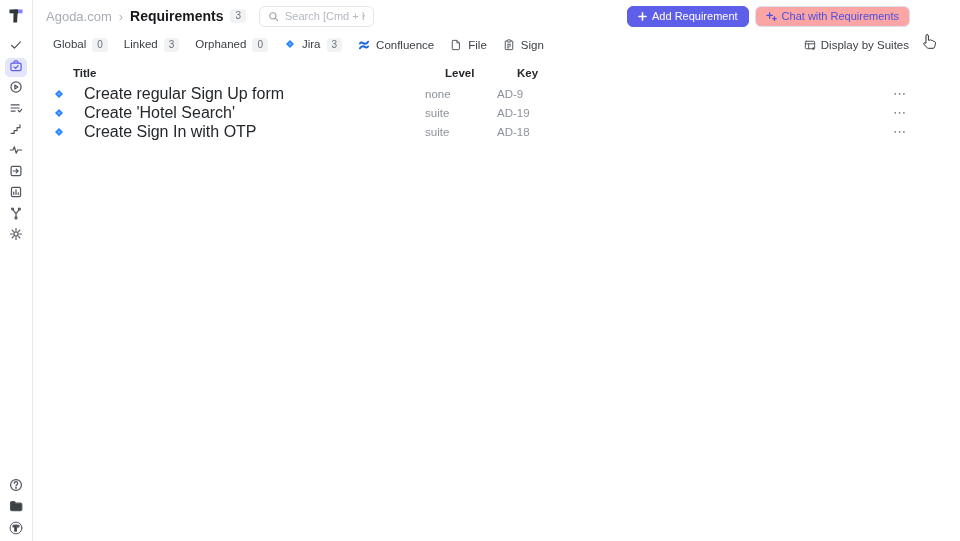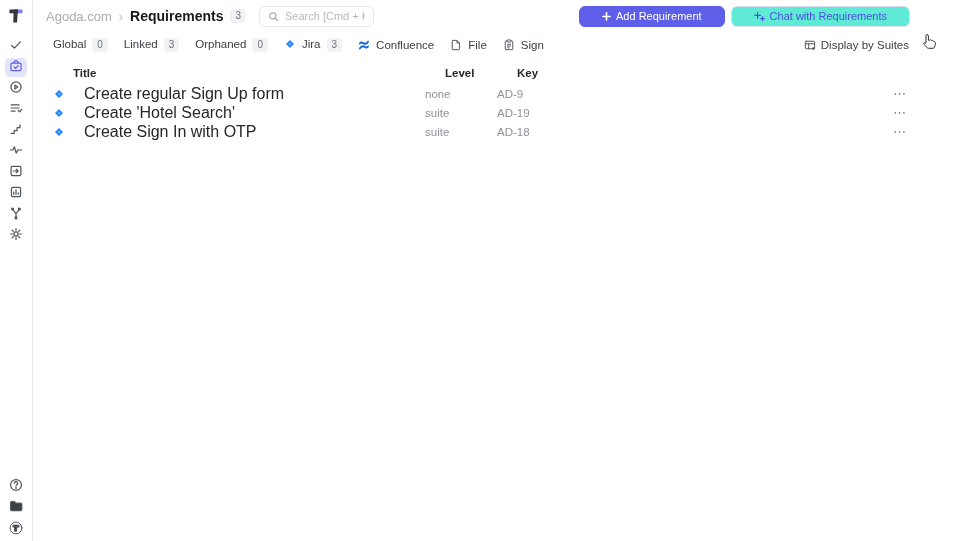--- a/index.html
+++ b/index.html
@@ -29,25 +29,25 @@
   .crumb-page { font-size:14px; font-weight:bold; color:#17191c; }
   .badge { display:inline-block; background:#f1f2f4; color:#6b7077; font-size:10px;
     line-height:14px; padding:0 5px; border-radius:4px; margin-left:7px; font-weight:normal; }
   .search { display:flex; align-items:center; gap:6px; margin-left:13px; width:115px; height:21px;
     border:1px solid #e4e6e9; border-radius:6px; padding:0 8px; background:#fff; }
   .search svg { width:11px; height:11px; stroke:#9aa0a8; fill:none; stroke-width:1.6; stroke-linecap:round; }
   .search input { border:none; outline:none; width:80px; font-size:11px; color:#3a3f45;
     font-family:inherit; background:transparent; }
   .search input::placeholder { color:#b4b9c0; }
   .top-actions { margin-left:auto; display:flex; gap:6px; }
-  .btn { display:flex; align-items:center; gap:5px; height:21px; padding:0 22px;
+  .btn { display:flex; align-items:center; gap:5px; height:21px; padding:0 10px;
     border-radius:6px; font-size:11px; cursor:pointer; white-space:nowrap; }
   .btn-primary { background:#5d5fe8; color:#fff; border:1px solid #5d5fe8; }
   .btn-primary svg { width:9px; height:9px; stroke:#fff; stroke-width:1.8; stroke-linecap:round; }
-  .btn-outline { background:#5eead4; color:#4b50e0; border:1px solid #dcdef2; }
+  .btn-outline { background:#fca5a5; color:#4b50e0; border:1px solid #dcdef2; }
   .btn-outline svg { width:11px; height:11px; stroke:#4b50e0; stroke-width:1.6; stroke-linecap:round; }
 
   .filterbar { display:flex; align-items:center; height:26px; padding:0 14px 0 20px; }
   .ftab { display:flex; align-items:flex-start; gap:6px; font-size:11.5px; color:#3c4046;
     cursor:pointer; margin-right:16px; }
   .ftab svg { width:12px; height:12px; }
   .ftab .badge { margin-left:0; }
   .display-by { margin-left:auto; display:flex; align-items:center; gap:5px; font-size:11.5px;
     color:#3c4046; cursor:pointer; }
   .display-by svg { width:12px; height:12px; stroke:#50555c; fill:none; stroke-width:1.3; stroke-linecap:round; }

